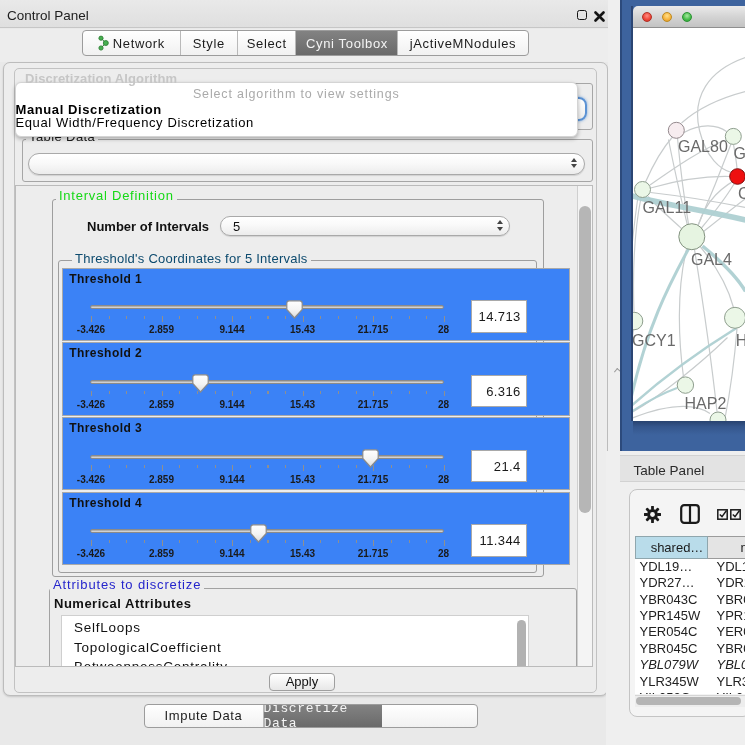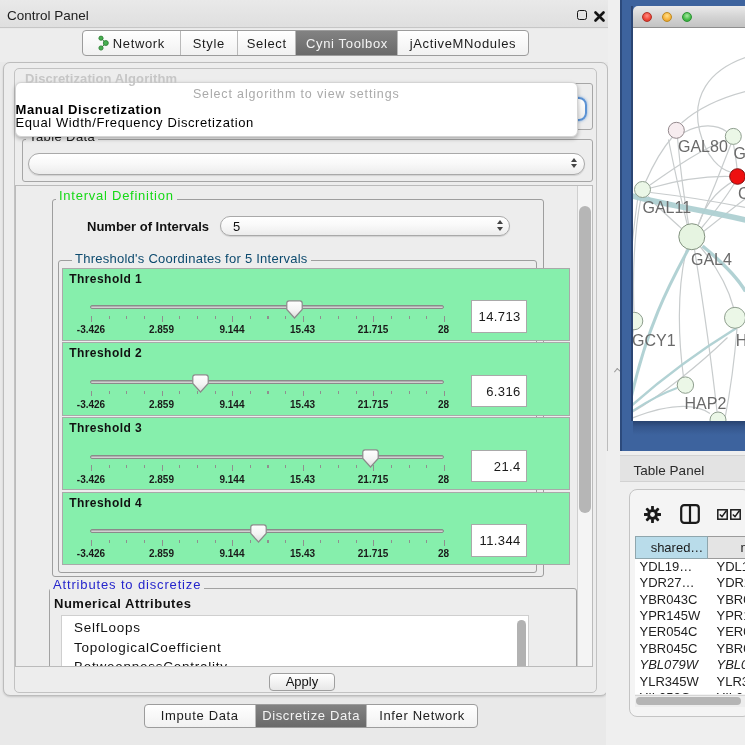--- a/index.html
+++ b/index.html
@@ -6,21 +6,21 @@
   html,body { width:745px; height:745px; }
   body { font-family:"Liberation Sans", sans-serif; background:#e9e9e9; position:relative; overflow:hidden; }
   .abs { position:absolute; }
   .combo { position:absolute; background:linear-gradient(180deg,#ffffff 0%,#f9f9f9 45%,#ececec 100%); border:1px solid #a9a9a9; border-radius:11px; box-shadow:0 1px 1px rgba(0,0,0,0.12); }
   .combo .ctext { position:absolute; left:6.5px; top:0; font-size:13px; letter-spacing:0.75px; color:#111; }
   .arrows { position:absolute; width:7px; }
   .arrows .up { width:0; height:0; border-left:3.5px solid transparent; border-right:3.5px solid transparent; border-bottom:4.5px solid #444; margin-bottom:2.5px; }
   .arrows .dn { width:0; height:0; border-left:3.5px solid transparent; border-right:3.5px solid transparent; border-top:4.5px solid #444; }
   .group { position:absolute; border:1px solid #a6a6a6; border-radius:3px; }
   .gtitle { position:absolute; font-size:13px; background:#ededed; padding:0 3px; line-height:13px; }
-  .tbox { position:absolute; left:45.7px; width:508px; height:73.3px; border:1px solid #a9a9a9; background:#86efac; }
+  .tbox { position:absolute; left:45.7px; width:508px; height:73.3px; border:1px solid #a9a9a9; background:#3b82f6; }
   .tbox .tlabel { position:absolute; left:6.5px; top:3px; font-weight:bold; font-size:12px; letter-spacing:0.45px; color:#111; }
   .tbox .track { position:absolute; left:27px; top:36.5px; width:354px; height:4px; border:1px solid #8a8a8a; border-radius:3px; background:linear-gradient(180deg,#9e9e9e 0%,#c6c6c6 60%,#e0e0e0 100%); }
   .tbox .minor { position:absolute; left:28px; top:47.3px; width:355px; height:3.2px; background:repeating-linear-gradient(90deg,#8f8f8f 0 1px,transparent 1px 17.65px); }
   .tbox .major { position:absolute; left:28px; top:47.3px; width:355px; height:5.8px; background:repeating-linear-gradient(90deg,#8f8f8f 0 1px,transparent 1px 70.56px); }
   .tbox .slab { position:absolute; top:55.5px; transform:translateX(-50%); font-size:10px; font-weight:bold; color:#1a1a1a; }
   .tbox .vbox { position:absolute; left:408px; top:31.5px; width:56px; height:32.5px; background:#fff; border:1px solid #a9a9a9; font-size:13px; letter-spacing:0.4px; color:#1a1a1a; text-align:right; padding-right:5px; line-height:31px; }
   .thumb { position:absolute; top:31px; width:17px; height:19px; }
   .seg { position:absolute; background:linear-gradient(180deg,#ffffff,#f1f1f1); border:1px solid #9c9c9c; border-radius:4px; display:flex; overflow:hidden; }
   .seg .s { font-size:13px; letter-spacing:0.65px; color:#1c1c1c; display:flex; align-items:center; justify-content:center; border-right:1px solid #b9b9b9; }
   .seg .s:last-child { border-right:none; }
@@ -173,22 +173,21 @@
         <circle cx="3" cy="13" r="2.1" fill="#46b050" stroke="#2f8036" stroke-width="0.9"></circle>
       </svg>Network</div>
   <div class="s" style="width:57.3px;">Style</div>
   <div class="s" style="width:58.5px;">Select</div>
   <div class="s sel" style="width:102px;">Cyni Toolbox</div>
   <div class="s" style="width:129px;">jActiveMNodules</div>
 </div>
 
 <div class="seg" style="left:143.5px;top:703.5px;width:334.5px;height:24.7px;">
   <div class="s" style="width:119px;">Impute Data</div>
-  <div class="s sel" style="width:118.7px;">Discretize Data</div>
-  <div class="s" style="width:117.3px;">Infer Network</div>
+  <div class="s sel" style="width:118.7px;font-family:Liberation Mono, monospace;">Discretize Data</div>
 </div>
 
 <div class="abs" style="left:608px;top:0;width:11.5px;height:450.6px;background:#efefef;"></div>
 
 <div class="abs" style="left:615px;top:369px;width:5px;height:5px;border-left:1.5px solid #999;border-top:1.5px solid #999;transform:rotate(40deg);"></div>
 
 <div class="abs" style="left:619.5px;top:0;width:125.5px;height:450.6px;background:#3d639e;"></div>
 <div class="abs" style="left:619.5px;top:0;width:2px;height:450.6px;background:#2c4a7c;"></div>
 
 <div class="abs" style="left:630.5px;top:6px;width:2px;height:415px;background:#2b4573;"></div>

